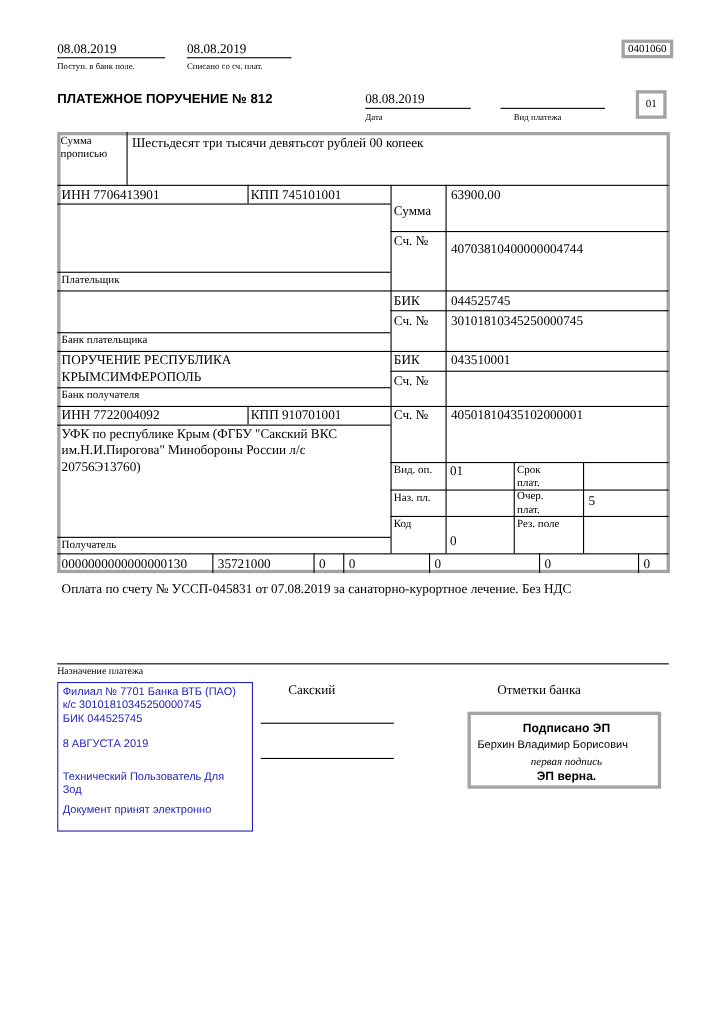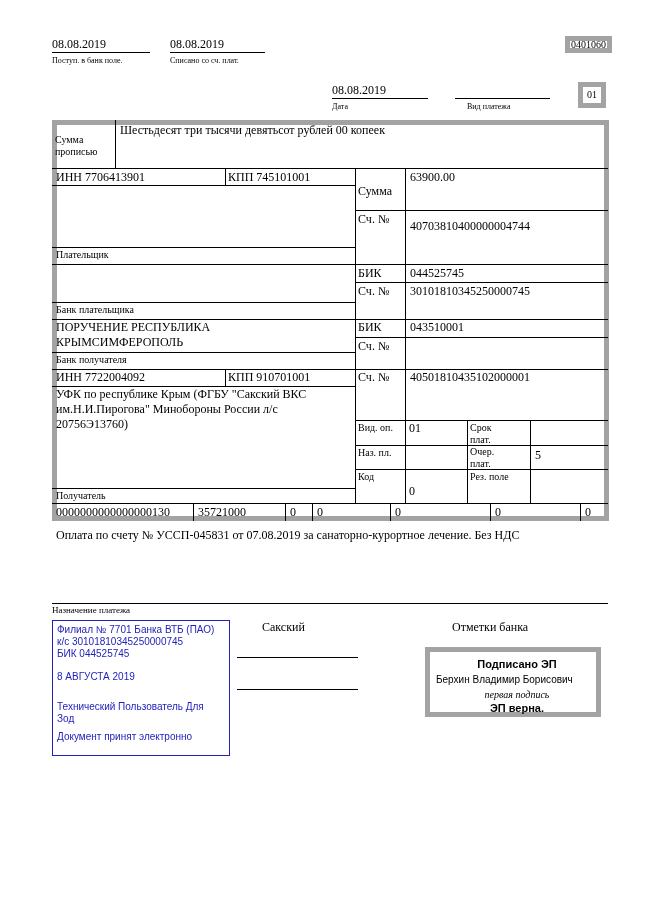--- a/index.html
+++ b/index.html
@@ -10,40 +10,41 @@
   .f9{font-size:9px;line-height:11px}
   .f10{font-size:10px;line-height:12px}
   .f11{font-size:11px;line-height:13px}
   .f12{font-size:12px;line-height:15px}
   .sans{font-family:"Liberation Sans",sans-serif}
   .b{font-weight:bold}
   .i{font-style:italic}
   .ctr{text-align:center}
   .hl{position:absolute;border-top:1px solid #000;height:0}
   .vl{position:absolute;border-left:1px solid #000;width:0}
-  .rect{position:absolute;border:5px solid #a3a3a3;box-sizing:border-box}
+  .rect{position:absolute;border:3px solid #a3a3a3;box-sizing:border-box}
   .cbox{display:flex;align-items:center;justify-content:center}
   .stamp{position:absolute;box-sizing:border-box;border:1px solid #2323bb;color:#2323bb;
          font-family:"Liberation Sans",sans-serif}
 </style>
 </head>
 <body>
 
 <div class="doc">
 
   <div class="t f12" style="left:52px;top:37px">08.08.2019</div>
   <div class="hl" style="left:52px;top:52px;width:98px"></div>
   <div class="t f8" style="left:52px;top:56px">Поступ. в банк поле.</div>
 
   <div class="t f12" style="left:170px;top:37px">08.08.2019</div>
   <div class="hl" style="left:170px;top:52px;width:95px"></div>
   <div class="t f8" style="left:170px;top:56px">Списано со сч. плат.</div>
 
   <div class="rect cbox f10" style="left:565px;top:36px;width:47px;height:17px">0401060</div>
 
+  <div class="t f12 b sans" style="left:52px;top:83px">ПЛАТЕЖНОЕ ПОРУЧЕНИЕ № 812</div>
   <div class="t f12" style="left:332px;top:83px">08.08.2019</div>
   <div class="hl" style="left:332px;top:98px;width:96px"></div>
   <div class="t f8" style="left:332px;top:102px">Дата</div>
   <div class="hl" style="left:455px;top:98px;width:95px"></div>
   <div class="t f8" style="left:467px;top:102px">Вид платежа</div>
   <div class="rect cbox f10" style="left:578px;top:82px;width:28px;height:26px">01</div>
 
   <div class="rect" style="left:52px;top:120px;width:557px;height:401px"></div>
 
   <div class="vl" style="left:115px;top:120px;height:48px"></div>
@@ -70,21 +71,21 @@
   <div class="vl" style="left:530px;top:420px;height:83px"></div>
   <div class="hl" style="left:52px;top:488px;width:303px"></div>
   <div class="hl" style="left:52px;top:503px;width:556px"></div>
   <div class="vl" style="left:193px;top:503px;height:18px"></div>
   <div class="vl" style="left:285px;top:503px;height:18px"></div>
   <div class="vl" style="left:312px;top:503px;height:18px"></div>
   <div class="vl" style="left:390px;top:503px;height:18px"></div>
   <div class="vl" style="left:490px;top:503px;height:18px"></div>
   <div class="vl" style="left:580px;top:503px;height:18px"></div>
 
-  <div class="t f10" style="left:55px;top:134px;width:62px">Сумма прописью</div>
+  <div class="t f10" style="left:55px;top:123px;width:62px">Сумма прописью</div>
   <div class="t f12" style="left:120px;top:123px;width:480px">Шестьдесят три тысячи девятьсот рублей 00 копеек</div>
 
   <div class="t f12" style="left:56px;top:170px">ИНН 7706413901</div>
   <div class="t f12" style="left:228px;top:170px">КПП 745101001</div>
   <div class="t f12" style="left:358px;top:184px">Сумма</div>
   <div class="t f12" style="left:410px;top:170px">63900.00</div>
   <div class="t f12" style="left:358px;top:212px">Сч. №</div>
   <div class="t f12" style="left:410px;top:219px">40703810400000004744</div>
   <div class="t f10" style="left:56px;top:249px">Плательщик</div>
 

